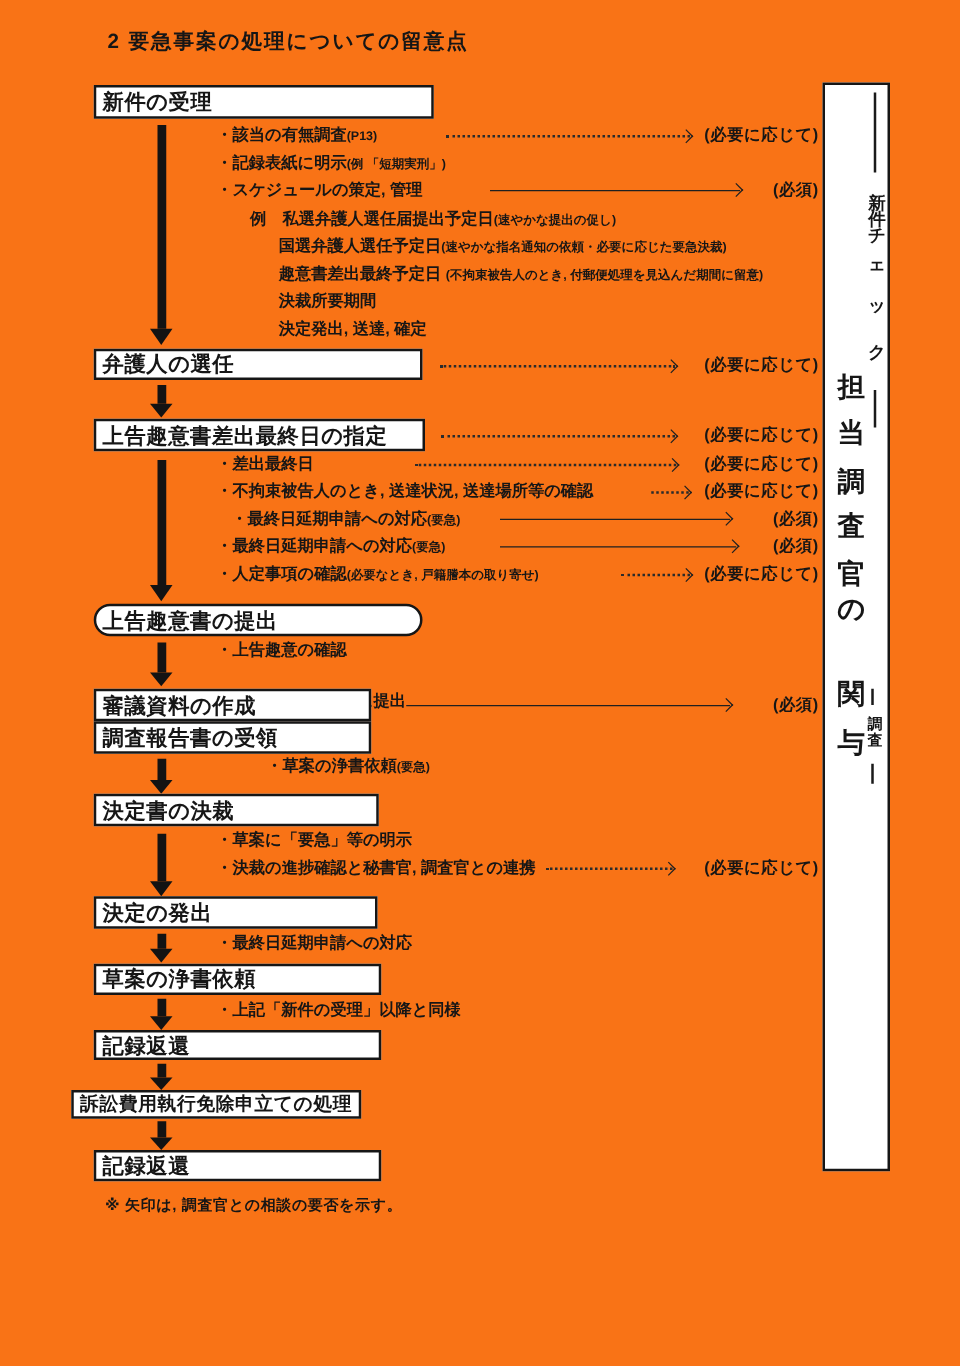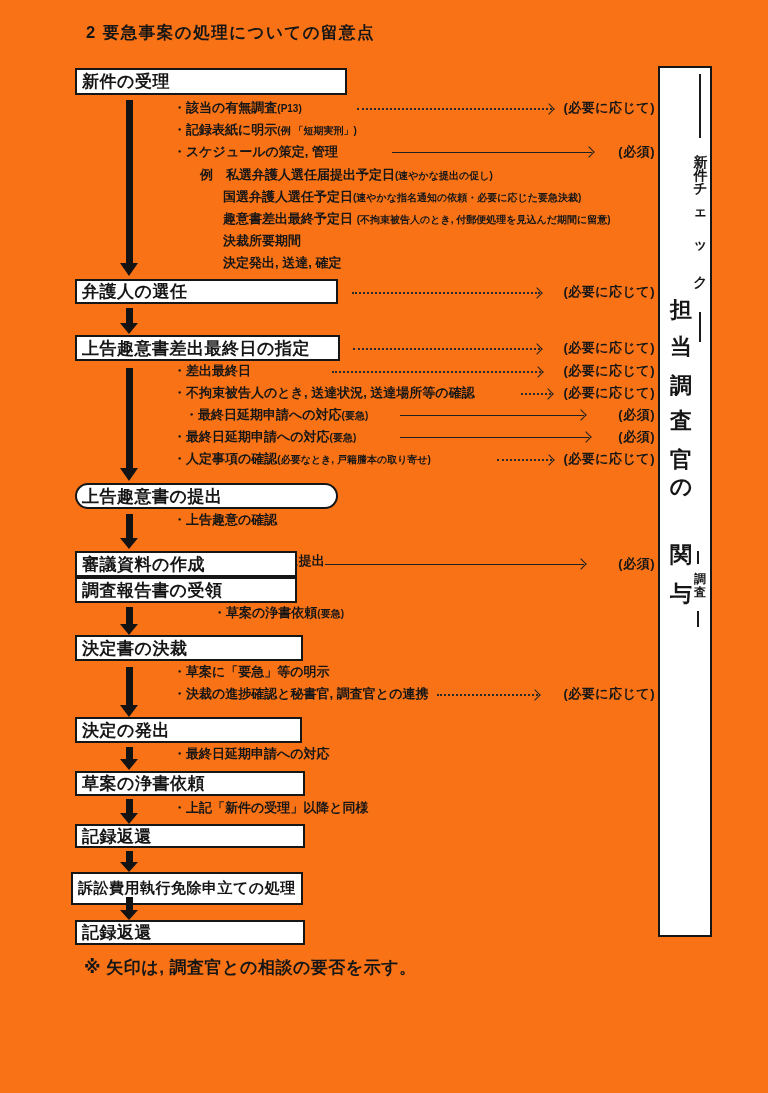--- a/index.html
+++ b/index.html
@@ -1,21 +1,21 @@
 <!DOCTYPE html>
 <html><head>
 <meta charset="utf-8">
 <style>
   html,body{margin:0;padding:0;background:#d9d9d9;}
   .page{position:relative;width:768px;height:1093px;background:#f97316;
         font-family:"Liberation Sans","DejaVu Sans",sans-serif;color:#161616;
         overflow:hidden;margin:0 auto;}
   .page-title{position:absolute;left:86px;top:22px;font-size:16.5px;font-weight:bold;
         letter-spacing:1.5px;white-space:nowrap;}
-  .footnote{position:absolute;left:84px;top:956px;font-size:17px;font-weight:600;
+  .footnote{position:absolute;left:84px;top:956px;font-size:12px;font-weight:600;
         letter-spacing:0.5px;white-space:nowrap;}
   #flow-layer{position:absolute;left:0;top:0;width:100%;height:100%;}
   .fbox{position:absolute;border:2px solid #161616;background:#fff;display:flex;
         align-items:center;padding-left:5px;font-weight:bold;font-size:17px;
         letter-spacing:0.5px;box-sizing:border-box;white-space:nowrap;}
   .frow{position:absolute;font-size:13px;font-weight:600;white-space:nowrap;
         height:18px;line-height:18px;}
   .frow .sm{font-size:10px;}
   .h-arrow{position:absolute;height:0;}
   .h-arrow.dotted{border-top:2px dotted #2b2b2b;}
@@ -129,21 +129,21 @@
         <span>草案の浄書依頼</span>
       </div>
       <div class="stem" style="top: 799px; height: 14px;"></div>
       <div class="head" style="top: 813px; border-top: 11px solid rgb(19, 19, 19);"></div>
       <div class="frow" style="left: 173px; top: 799px;"><span>・上記「新件の受理」以降と同様</span></div>
       <div class="fbox" style="left: 75px; top: 824px; width: 230px; height: 24px;">
         <span>記録返還</span>
       </div>
       <div class="stem" style="top: 851px; height: 11px;"></div>
       <div class="head" style="top: 862px; border-top: 10px solid rgb(19, 19, 19);"></div>
-      <div class="fbox" style="left: 71px; top: 872px; width: 232px; height: 33px; font-size: 15px;">
+      <div class="fbox" style="left: 57px; top: 872px; width: 232px; height: 23px; font-size: 15px;">
         <span>訴訟費用執行免除申立ての処理</span>
       </div>
       <div class="stem" style="top: 897px; height: 13px;"></div>
       <div class="head" style="top: 910px; border-top: 10px solid rgb(19, 19, 19);"></div>
       <div class="fbox" style="left: 75px; top: 920px; width: 230px; height: 25px;">
         <span>記録返還</span>
       </div>
     </div>
 
   <div class="side-col">

